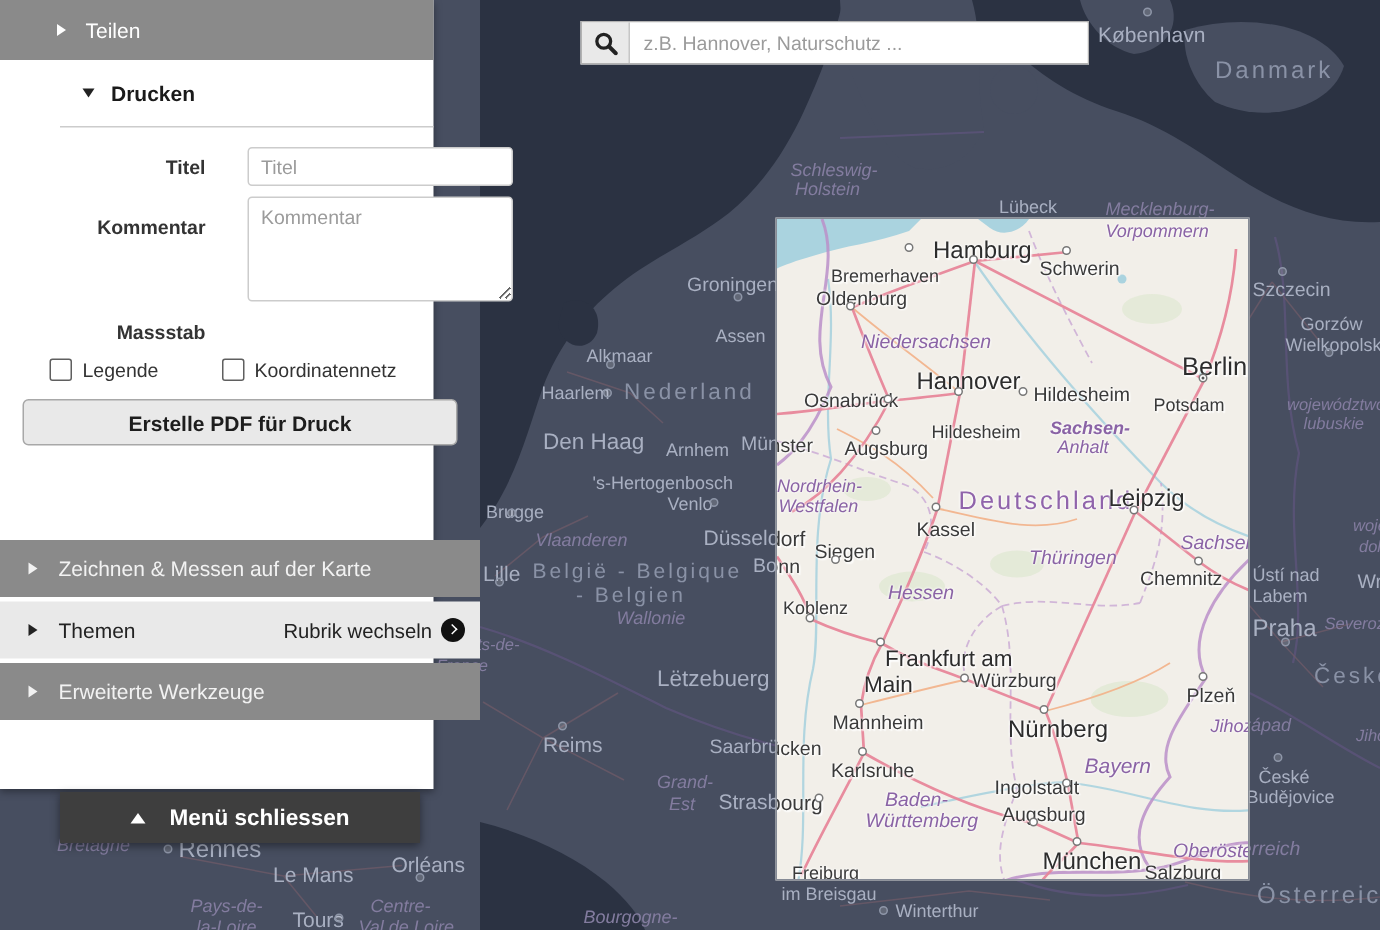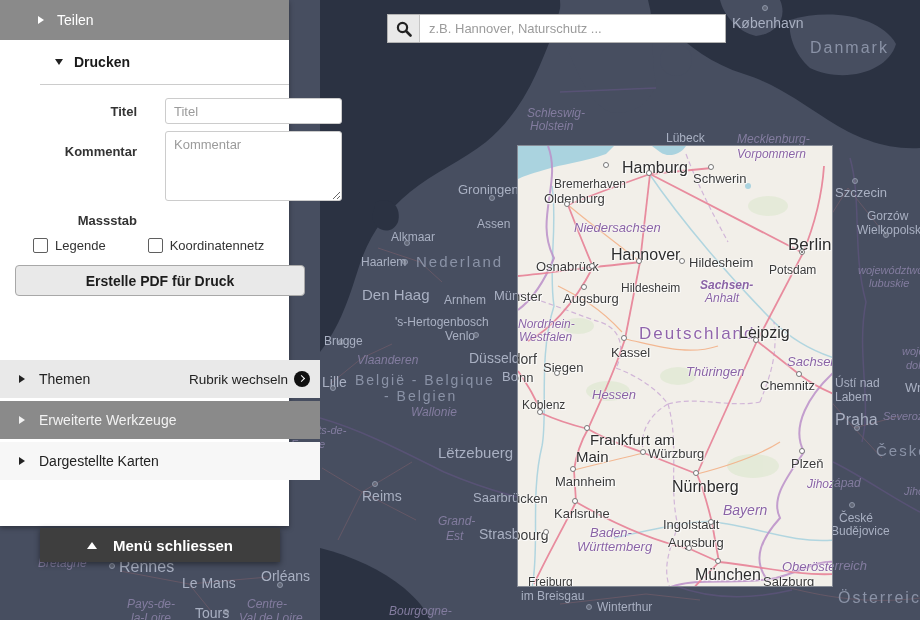--- a/index.html
+++ b/index.html
@@ -377,36 +377,36 @@
   <div class="checks">
     <span class="chk"></span>
     <span>Legende</span>
     <span class="chk chk2"></span>
     <span>Koordinatennetz</span>
   </div>
 
   <div class="pdf-btn">Erstelle PDF für Druck</div>
 
   <div id="lower">
+    <div class="sec dark">
+      <span class="tri-r"></span>
+      <span class="lbl">Zeichnen &amp; Messen auf der Karte</span>
+    </div>
     <div class="sec light">
       <span class="tri-r" style="color:#222"></span>
       <span class="lbl">Themen</span>
       <span class="sec-action">
         <span>Rubrik wechseln</span>
         <span class="circ"></span>
       </span>
     </div>
     <div class="sec dark">
       <span class="tri-r"></span>
       <span class="lbl">Erweiterte Werkzeuge</span>
     </div>
-    <div class="sec lighter">
-      <span class="tri-r" style="color:#222"></span>
-      <span class="lbl">Dargestellte Karten</span>
-    </div>
   </div>
 </div>
 
 <div id="menu-close">
   <span class="tri-u"></span>
   <span>Menü schliessen</span>
 </div>
 
 <div id="search">
   <span id="search-icon-cell">

